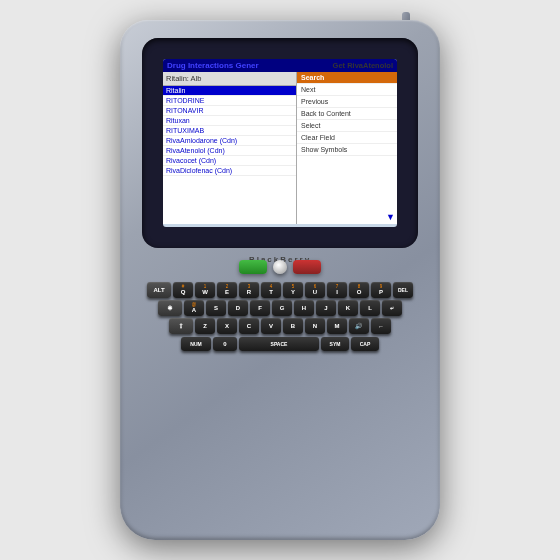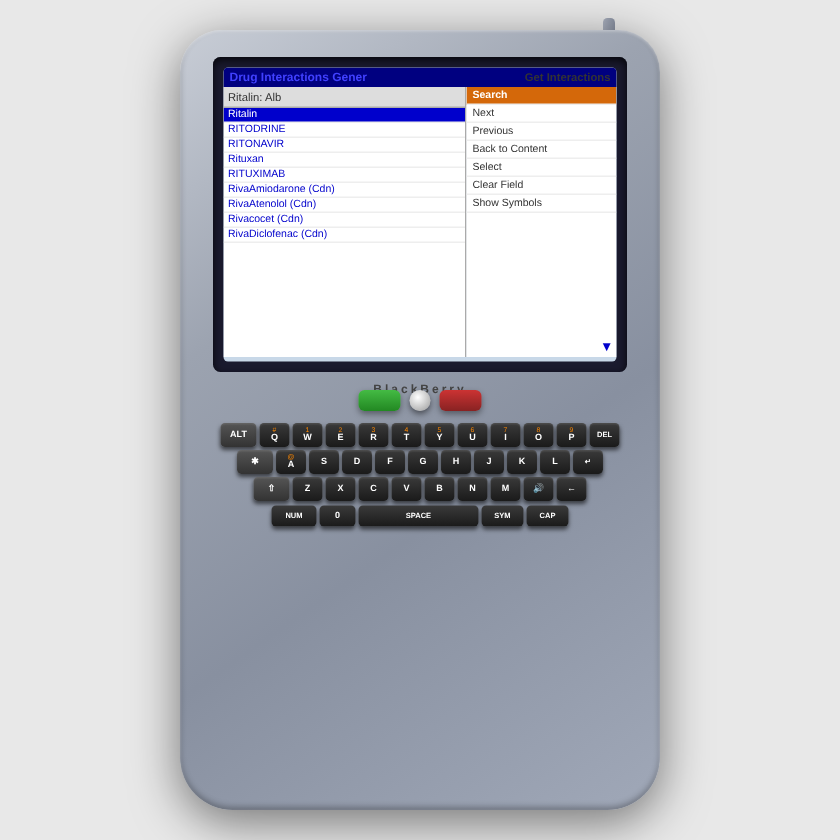--- a/index.html
+++ b/index.html
@@ -35,22 +35,22 @@
     }
 
     
     .screen-bezel {
       position: absolute;
       top: 18px;
       left: 22px;
       right: 22px;
       height: 210px;
       background: #1a1a2e;
-      border-radius: 5px;
-      padding: 7px;
+      border-radius: 16px;
+      padding: 21px;
       box-shadow: inset 0 2px 6px rgba(0,0,0,0.8);
     }
 
     .screen {
       width: 100%;
       height: 100%;
       background: #c8d8e8;
       border-radius: 3px;
       overflow: hidden;
       position: relative;
@@ -268,21 +268,21 @@
 
 <div class="device-wrapper">
   <div class="antenna"></div>
   <div class="device-body">
 
     <div class="screen-bezel">
       <div class="screen">
 
         <div class="screen-header">
           <span class="screen-header-left">Drug Interactions Gener</span>
-          <span class="screen-header-right">Get Interactions</span>
+          <span class="screen-header-right">Get RivaAtenolol</span>
         </div>
 
         <div class="screen-body">
 
           <div class="left-panel">
             <div class="search-bar">Ritalin: Alb</div>
 
             <div id="list-container">
                 <div class="list-item selected">Ritalin</div>
                 <div class="list-item">RITODRINE</div>

